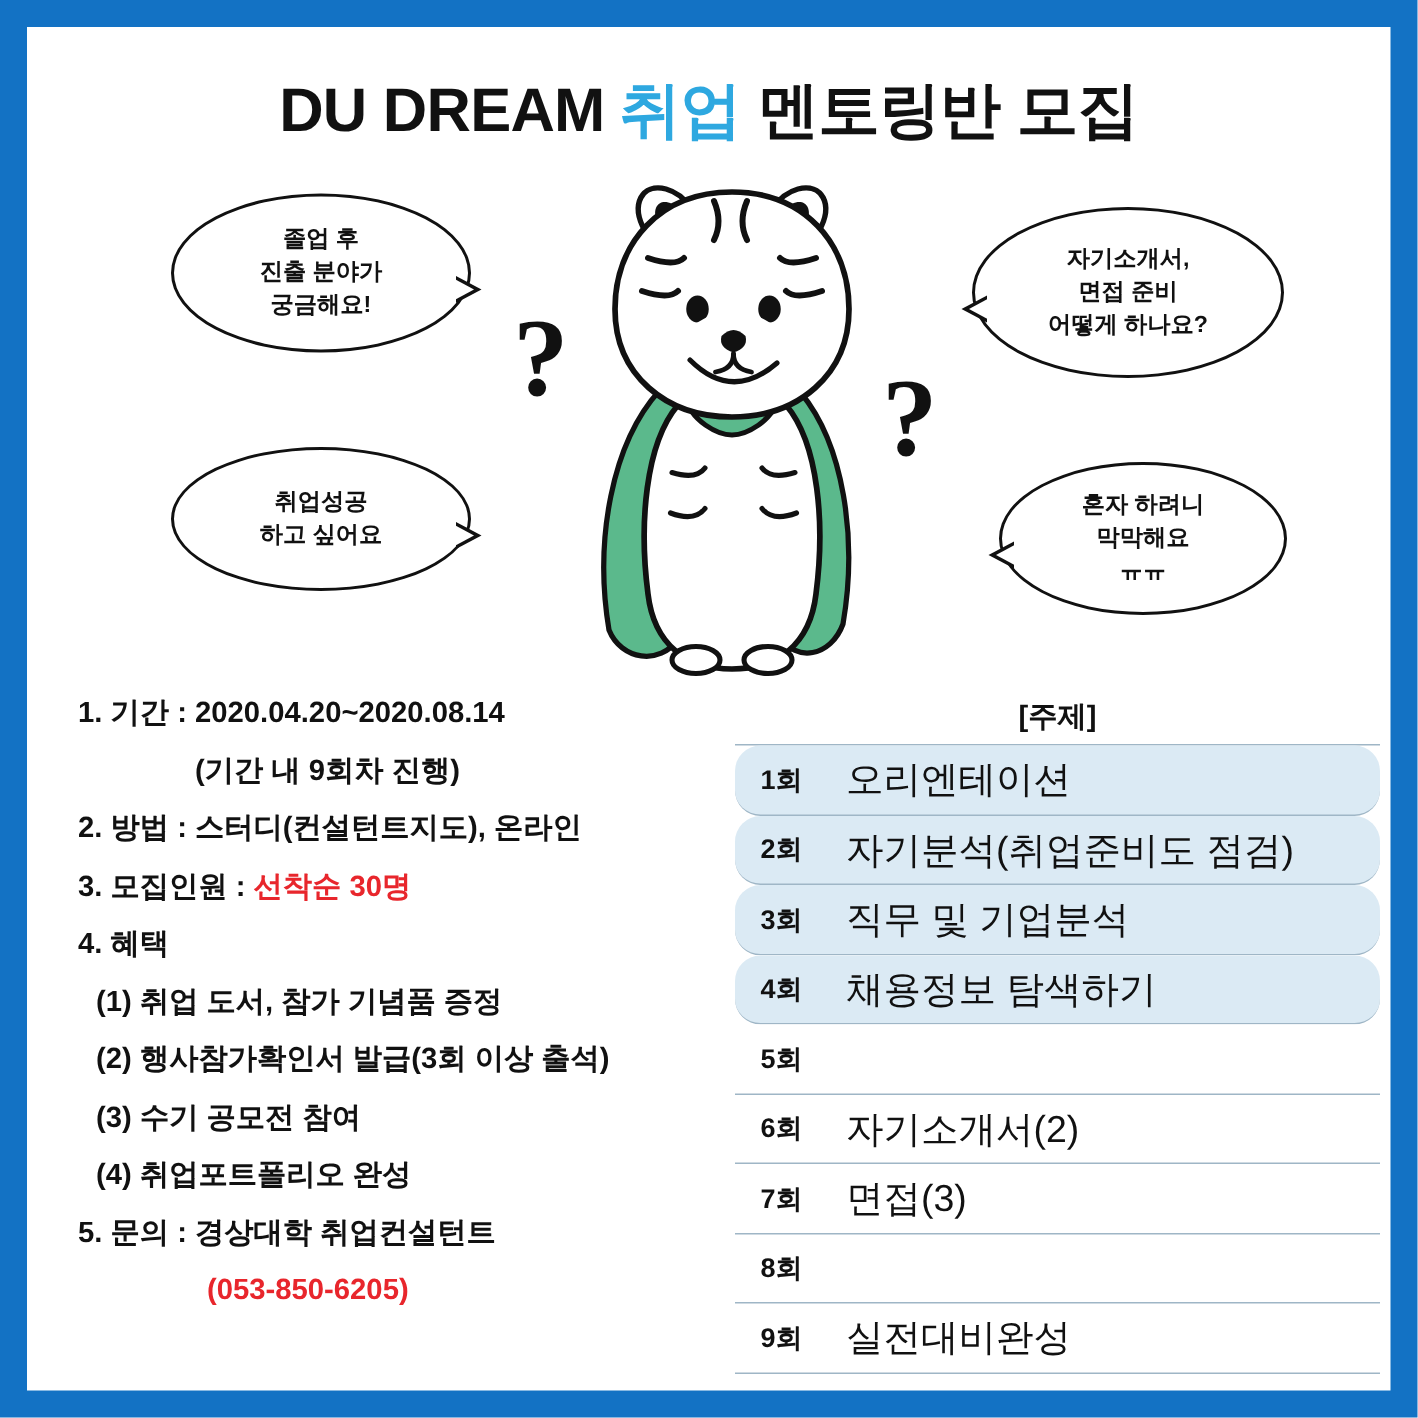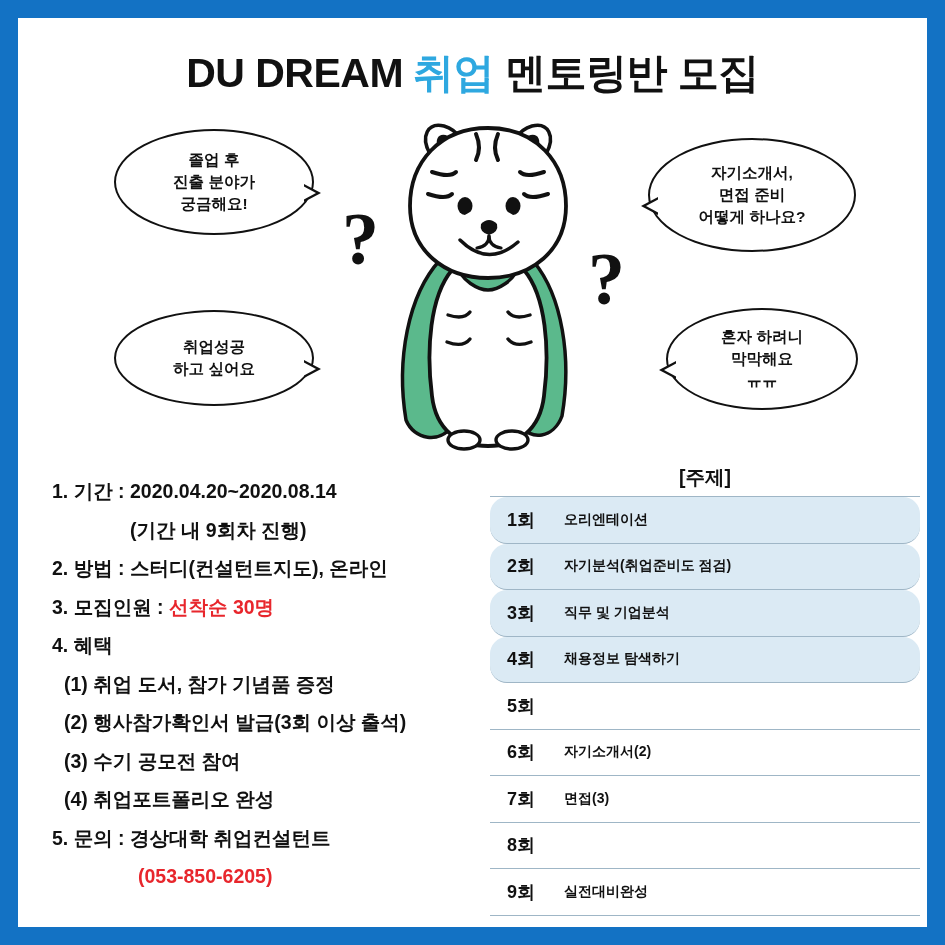--- a/index.html
+++ b/index.html
@@ -60,21 +60,21 @@
     align-items: center;
     justify-content: center;
     box-sizing: border-box;
   }
   .bubble .tail {
     position: absolute;
     width: 0;
     height: 0;
   }
   #b1 { left: 96px;  top: 111px; width: 200px; height: 106px; }
-  #b2 { left: 96px;  top: 292px; width: 200px; height: 96px; text-align: center; }
+  #b2 { left: 96px;  top: 280px; width: 200px; height: 96px; text-align: center; }
   #b3 { left: 630px; top: 120px; width: 208px; height: 114px; }
   #b4 { left: 648px; top: 290px; width: 192px; height: 102px; }
 
   #b1 .tail, #b2 .tail {
     right: -9px; top: 52%;
     border-left: 17px solid #111;
     border-top: 9px solid transparent;
     border-bottom: 9px solid transparent;
   }
   #b1 .tail::after, #b2 .tail::after {
@@ -126,21 +126,20 @@
     top: 448px;
     width: 430px;
     font-size: 19.5px;
     color: #111;
     font-weight: bold;
     line-height: 1.0;
   }
   .info .row {
     margin-bottom: 19px;
     white-space: nowrap;
-    margin-top: 16px;
   }
   .info .row.indent  { padding-left: 78px; }
   .info .row.sub     { padding-left: 12px; }
   .info .row.phone   { padding-left: 86px; color: #e8262c; }
   .red { color: #e8262c; }
 
   
   .topic-head {
     position: absolute;
     left: 472px;
@@ -169,22 +168,22 @@
   .trow .n {
     width: 62px;
     text-align: center;
     font-size: 18px;
     font-weight: bold;
     color: #111;
     flex: none;
   }
   .trow .t {
     flex: 1;
-    font-size: 14px;
-    font-weight: bold;
+    font-size: 25px;
+    font-weight: normal;
     color: #111;
     padding-left: 12px;
     white-space: nowrap;
   }
 </style>
 </head>
 <body>
 
 <div class="poster">
 

